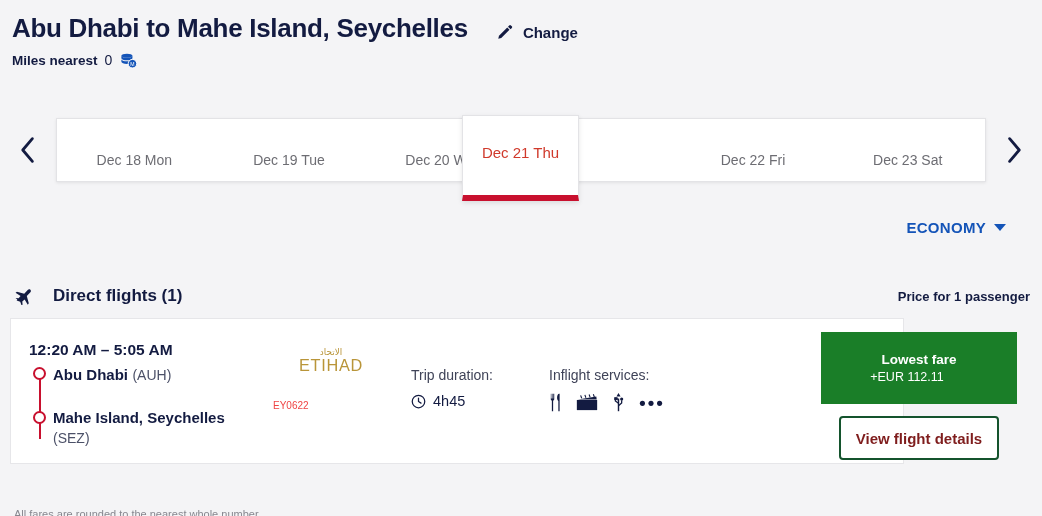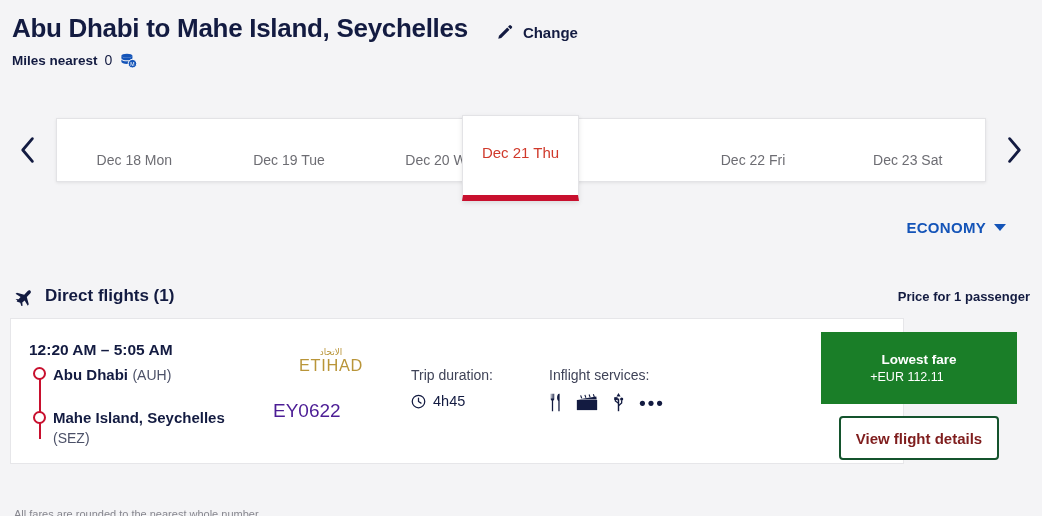--- a/index.html
+++ b/index.html
@@ -91,21 +91,21 @@
   }
   .caret { width: 0; height: 0;
     border-left: 6px solid transparent; border-right: 6px solid transparent;
     border-top: 7px solid #1454b8; }
 
   
   .flights-head {
     position: absolute; left: 14px; top: 286px; right: 12px;
     display: flex; align-items: center; justify-content: space-between;
   }
-  .flights-head-left { display: flex; align-items: flex-end; gap: 9px; }
+  .flights-head-left { display: flex; align-items: center; gap: 17px; }
   .plane-icon { width: 22px; height: 18px; display: block; }
   .flights-title { font-size: 17px; font-weight: bold; color: #131b41; }
   .price-note { font-size: 13px; font-weight: bold; color: #131b41; }
 
   
   .flight-card {
     position: absolute; left: 10px; top: 318px;
     width: 894px; height: 146px;
     background: #ffffff;
     border: 1px solid #e6e6e9;
@@ -138,21 +138,21 @@
   .stop + .stop { margin-top: 23px; }
   .stop-city { font-size: 15px; font-weight: bold; color: #131b41; text-align: right; }
   .stop-code { font-size: 14px; font-weight: normal; color: #4c5168; }
   .stop-code-block { display: block; font-size: 14px; color: #4c5168; margin-top: 2px; }
 
   .airline {
     position: absolute; left: 260px; top: 25px;
     width: 120px; text-align: center;
   }
   .etihad-logo { width: 96px; height: 34px; display: block; margin: 0 auto; }
-  .flight-no { margin-top: 22px; font-size: 19px; color: #4c1d95; text-align: left; padding-left: 2px;}
+  .flight-no { margin-top: 22px; font-size: 10px; color: #ef4444; text-align: left; padding-left: 2px;}
 
   .duration {
     position: absolute; left: 400px; top: 48px;
   }
   .block-label { font-size: 14px; color: #3f4358; }
   .duration-val {
     margin-top: 10px; display: flex; align-items: center; gap: 7px;
     font-size: 14.5px; color: #131b41;
   }
   .clock-icon { width: 15px; height: 15px; display: block; }

